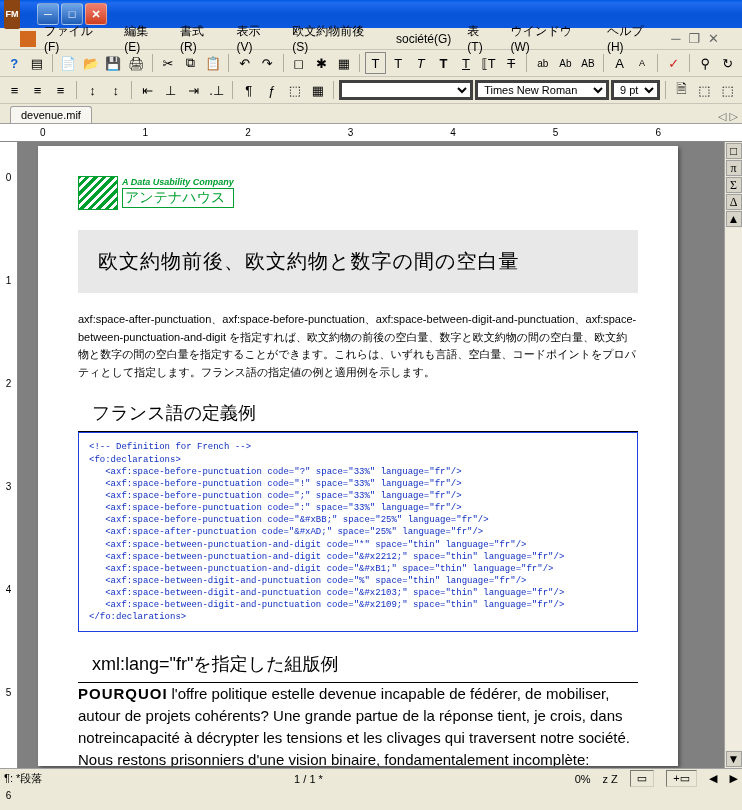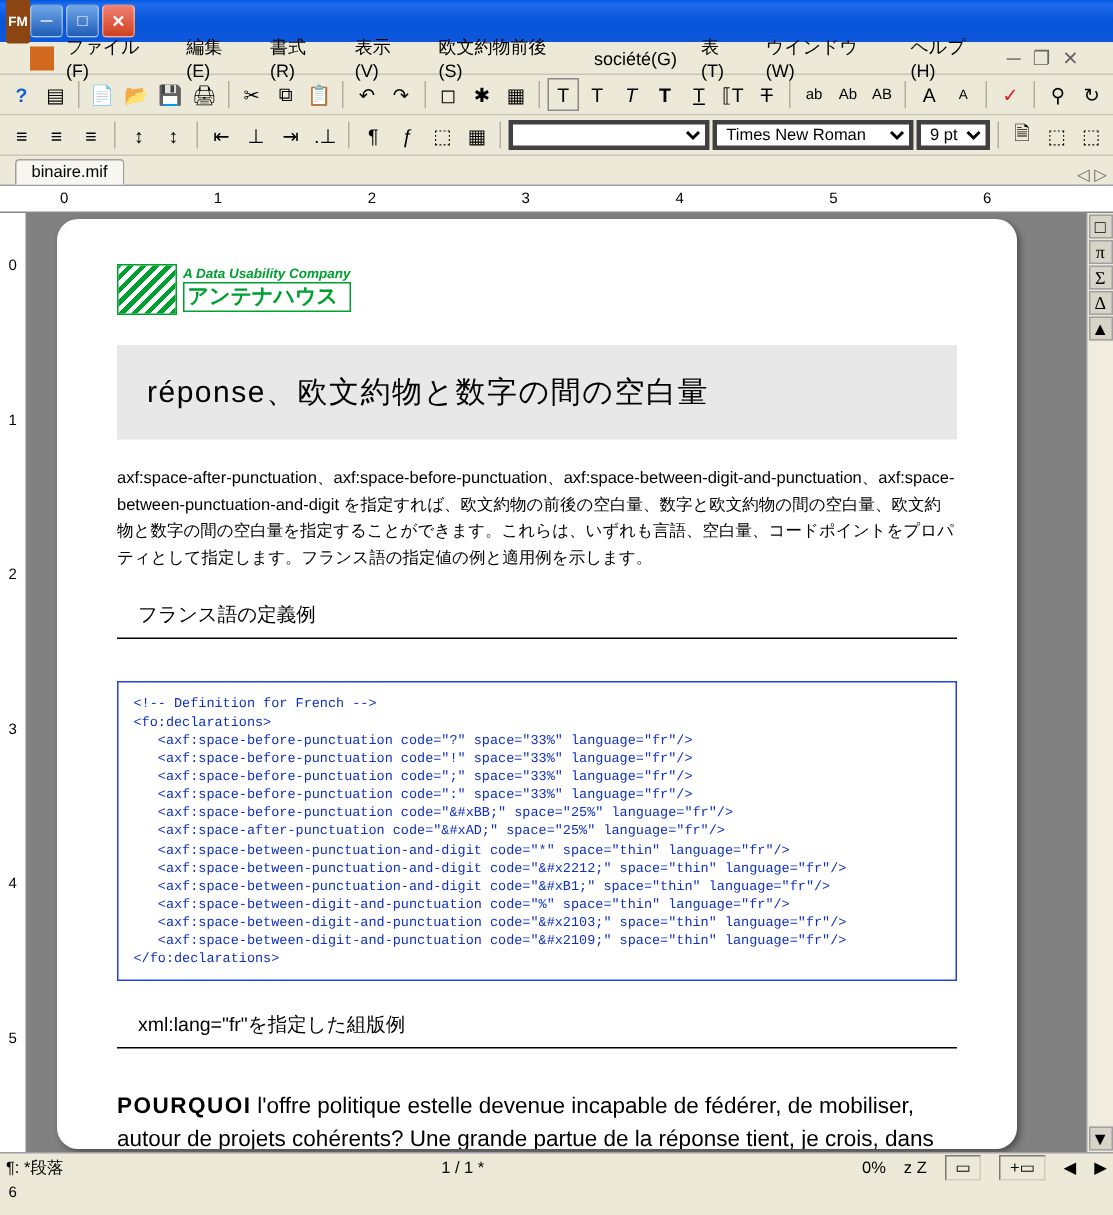--- a/index.html
+++ b/index.html
@@ -1,18 +1,18 @@
 <!DOCTYPE html>
 <html><head>
 <meta charset="utf-8">
 <style>
 * { margin: 0; padding: 0; box-sizing: border-box; font-family: "MS UI Gothic", sans-serif; }
 body { width: 742px; height: 810px; background: #ece9d8; overflow: hidden; }
 .titlebar { height: 28px; background: linear-gradient(to bottom, #0058e0 0%, #1f6cf0 10%, #0854d8 50%, #0d58dc 100%); display: flex; align-items: center; padding: 0 4px; color: white; font-weight: bold; font-size: 12px; }
-.titlebar .icon { width: 16px; height: 30px; background: #8b4513; margin-right: 0; display: flex; align-items: center; justify-content: center; font-size: 9px; color: white; border-radius: 2px; }
+.titlebar .icon { width: 16px; height: 30px; background: #8b4513; margin-right: 17px; display: flex; align-items: center; justify-content: center; font-size: 9px; color: white; border-radius: 2px; }
 .titlebar .title { flex: 1; }
 .winbtns { display: flex; gap: 2px; }
 .winbtn { width: 22px; height: 22px; border-radius: 3px; display: flex; align-items: center; justify-content: center; font-size: 11px; font-weight: bold; border: 1px solid rgba(255,255,255,0.4); }
 .winbtn.min, .winbtn.max { background: linear-gradient(to bottom, #6fa6e8, #1f5db6); color: white; }
 .winbtn.close { background: linear-gradient(to bottom, #f08070, #d04020); color: white; }
 .menubar { height: 22px; background: #ece9d8; display: flex; align-items: center; padding: 0 20px; font-size: 12px; border-bottom: 1px solid #c8c4b8; }
 .menubar span { padding: 2px 8px; cursor: default; }
 .menubar .doc-icons { margin-left: auto; display: flex; gap: 2px; }
 .menubar .doc-icons span { padding: 2px 3px; font-size: 13px; color: #666; }
 .toolbar { display: flex; align-items: center; padding: 2px 4px; background: #ece9d8; border-bottom: 1px solid #c8c4b8; gap: 2px; flex-wrap: nowrap; }
@@ -21,31 +21,31 @@
 .combo { height: 20px; background: white; border: 3px solid #404040; font-size: 11px; padding: 0 2px; }
 .tabstrip { height: 20px; background: #ece9d8; border-bottom: 1px solid #a0a0a0; display: flex; align-items: flex-end; padding-left: 10px; }
 .tab { background: #f8f6f0; border: 1px solid #a0a0a0; border-bottom: none; border-radius: 3px 3px 0 0; padding: 2px 10px; font-size: 11px; }
 .tabstrip .tabicons { margin-left: auto; padding: 0 4px; font-size: 11px; color: #666; }
 .ruler-h { height: 18px; background: white; border-bottom: 1px solid #888; display: flex; align-items: center; font-size: 10px; position: relative; }
 .ruler-h .nums { position: absolute; left: 40px; display: flex; gap: 97px; }
 .workspace { display: flex; height: 626px; background: #808080; }
 .ruler-v { width: 18px; background: white; border-right: 1px solid #888; font-size: 10px; position: relative; }
 .ruler-v .nums { position: absolute; top: 30px; display: flex; flex-direction: column; gap: 92px; align-items: center; width: 100%; }
 .docarea { flex: 1; background: #808080; overflow: hidden; position: relative; display: flex; }
-.page { background: white; width: 640px; margin-left: 20px; margin-top: 4px; padding: 30px 40px 0; height: 620px; box-shadow: 2px 2px 4px rgba(0,0,0,0.4); overflow: hidden; border-radius: 14px; }
+.page { background: white; width: 640px; margin-left: 20px; margin-top: 4px; padding: 30px 40px 0; height: 620px; box-shadow: 2px 2px 4px rgba(0,0,0,0.4); overflow: hidden; }
 .logo-row { display: flex; align-items: flex-end; gap: 4px; margin-bottom: 20px; }
 .logo-mark { display: flex; align-items: center; }
 .logo-sq { width: 40px; height: 34px; background: repeating-linear-gradient(-45deg, #00a030, #00a030 3px, white 3px, white 6px); border: 1px solid #00a030; }
 .logo-txt { font-size: 9px; color: #00a030; font-style: italic; font-weight: bold; line-height: 1.1; }
-.logo-jp { font-size: 14px; color: #00a030; font-weight: bold; border: 1px solid #00a030; padding: 0 2px; }
+.logo-jp { font-size: 14px; color: #00a030; font-weight: normal; border: 1px solid #00a030; padding: 0 2px; }
 .copyright { font-size: 9px; color: black; }
 .heading-box { background: #e8e8e8; padding: 18px 20px; margin: 10px 0 18px; }
 .heading-box h1 { font-size: 20px; font-weight: normal; letter-spacing: 1px; }
 .desc { font-size: 11px; line-height: 1.6; margin-bottom: 18px; }
-.section-head { font-size: 13px; border-bottom: 1px solid #000; padding: 2px 0 6px 14px; margin-bottom: 28px; }
+.section-head { font-size: 18px; border-bottom: 1px solid #000; padding: 2px 0 6px 14px; margin-bottom: 0; }
 .codebox { border: 1px solid #2040e0; padding: 8px 10px; font-family: "Courier New", monospace; font-size: 9px; line-height: 1.35; margin-bottom: 18px; white-space: pre; color: #1030c0; overflow: hidden; }
 .bodytext { font-family: "Times New Roman", serif; font-size: 15px; line-height: 1.4; }
 .bodytext strong { font-weight: bold; letter-spacing: 1px; }
 .vscroll { width: 18px; background: #ece9d8; border-left: 1px solid #a0a0a0; display: flex; flex-direction: column; align-items: center; padding: 1px; gap: 1px; font-size: 12px; }
 .vscroll .sb { height: 16px; width: 16px; background: #d8d4c8; border: 1px solid #a0a0a0; display: flex; align-items: center; justify-content: center; cursor: pointer; }
 .vscroll .track { flex: 1; width: 16px; background: #f0ede0; }
 .vscroll .greek { font-family: serif; }
 .statusbar { height: 20px; background: #ece9d8; border-top: 1px solid #a0a0a0; display: flex; align-items: center; font-size: 11px; padding: 0 4px; gap: 12px; }
 .statusbar .sec { border: 1px inset #d0ccc0; padding: 1px 6px; }
 .statusbar .spacer { flex: 1; }
@@ -142,21 +142,21 @@
   <select class="combo" style="width:140px" value=""><option></option></select>
   <select class="combo" style="width:140px"><option>Times New Roman</option></select>
   <select class="combo" style="width:50px"><option>9 pt</option></select>
   <div class="tsep"></div>
   <div class="tbtn">🗎</div>
   <div class="tbtn">⬚</div>
   <div class="tbtn">⬚</div>
 </div>
 
 <div class="tabstrip">
-  <div class="tab">binaire.mif</div>
+  <div class="tab">devenue.mif</div>
   <div class="tabicons">
     <span>◁</span>
     <span>▷</span>
   </div>
 </div>
 
 <div class="ruler-h">
   <div class="nums">
     <span>0</span>
       <span>1</span>
@@ -187,21 +187,21 @@
         <div class="logo-mark">
           <div class="logo-sq"></div>
           <div style="margin-left:4px">
             <div class="logo-txt">A Data Usability Company</div>
             <div class="logo-jp">アンテナハウス</div>
           </div>
         </div>
       </div>
 
       <div class="heading-box">
-        <h1>réponse、欧文約物と数字の間の空白量</h1>
+        <h1>欧文約物前後、欧文約物と数字の間の空白量</h1>
       </div>
 
       <div class="desc">axf:space-after-punctuation、axf:space-before-punctuation、axf:space-between-digit-and-punctuation、axf:space-between-punctuation-and-digit を指定すれば、欧文約物の前後の空白量、数字と欧文約物の間の空白量、欧文約物と数字の間の空白量を指定することができます。これらは、いずれも言語、空白量、コードポイントをプロパティとして指定します。フランス語の指定値の例と適用例を示します。</div>
 
       <div class="section-head">フランス語の定義例</div>
 
       <div class="codebox">&lt;!-- Definition for French --&gt;
 &lt;fo:declarations&gt;
    &lt;axf:space-before-punctuation code="?" space="33%" language="fr"/&gt;
    &lt;axf:space-before-punctuation code="!" space="33%" language="fr"/&gt;

